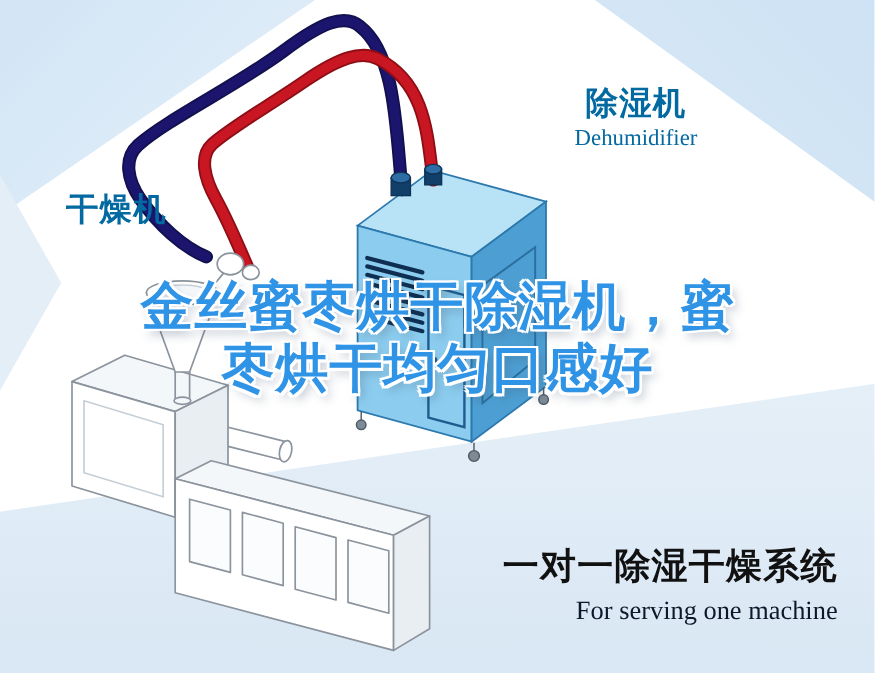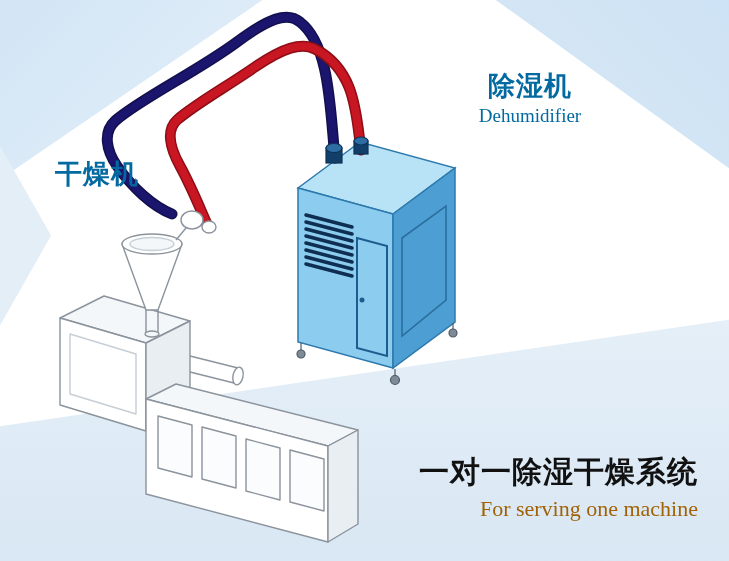--- a/index.html
+++ b/index.html
@@ -17,21 +17,21 @@
   .label-en{font-family:"Liberation Serif","DejaVu Serif",serif;font-size:19px}
   #lbl-dryer{left:42px;top:158px;width:110px;text-align:center}
   #lbl-dehu{left:455px;top:70px;width:150px;text-align:center}
   .title{position:absolute;left:0;right:0;top:230px;text-align:center;font-weight:bold;
          font-size:44px;line-height:1.18;letter-spacing:1px;color:#2f93e6;
          text-shadow:-2px -2px 0 #fff,2px -2px 0 #fff,-2px 2px 0 #fff,2px 2px 0 #fff,
                      0 -2px 0 #fff,0 2px 0 #fff,-2px 0 0 #fff,2px 0 0 #fff,
                      4px 5px 8px rgba(60,80,110,.35)}
   .caption{position:absolute;left:398px;top:452px;width:300px;text-align:right;color:#111}
   .caption-cn{font-weight:bold;font-size:30px;letter-spacing:1px}
-  .caption-en{font-family:"Liberation Serif","DejaVu Serif",serif;font-size:22px;margin-top:3px;color:#a16207}
+  .caption-en{font-family:"Liberation Serif","DejaVu Serif",serif;font-size:22px;margin-top:3px;color:#0f172a}
 </style>
 </head>
 <body>
 
 <div class="stage">
 
   <div class="bg bg-tl"></div>
   <div class="bg bg-tr"></div>
   <div class="bg bg-bottom"></div>
   <div class="bg bg-left"></div>
@@ -123,19 +123,23 @@
 
   <div class="label" id="lbl-dryer">
     <div class="label-cn">干燥机</div>
   </div>
 
   <div class="label" id="lbl-dehu">
     <div class="label-cn">除湿机</div>
     <div class="label-en">Dehumidifier</div>
   </div>
 
+  <div class="title">
+    <div>金丝蜜枣烘干除湿机，蜜</div>
+    <div>枣烘干均匀口感好</div>
+  </div>
 
   <div class="caption">
     <div class="caption-cn">一对一除湿干燥系统</div>
     <div class="caption-en">For serving one machine</div>
   </div>
 
 </div>
 
 </body></html>

